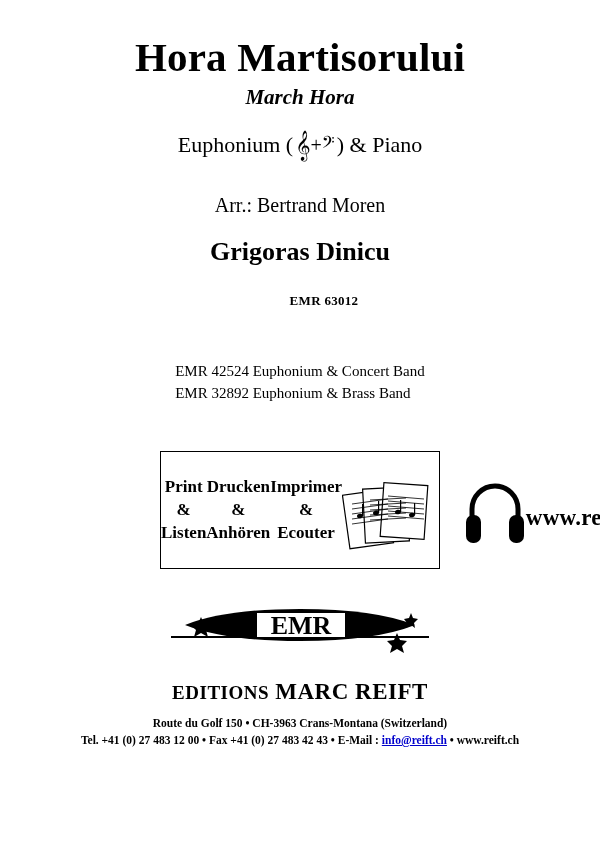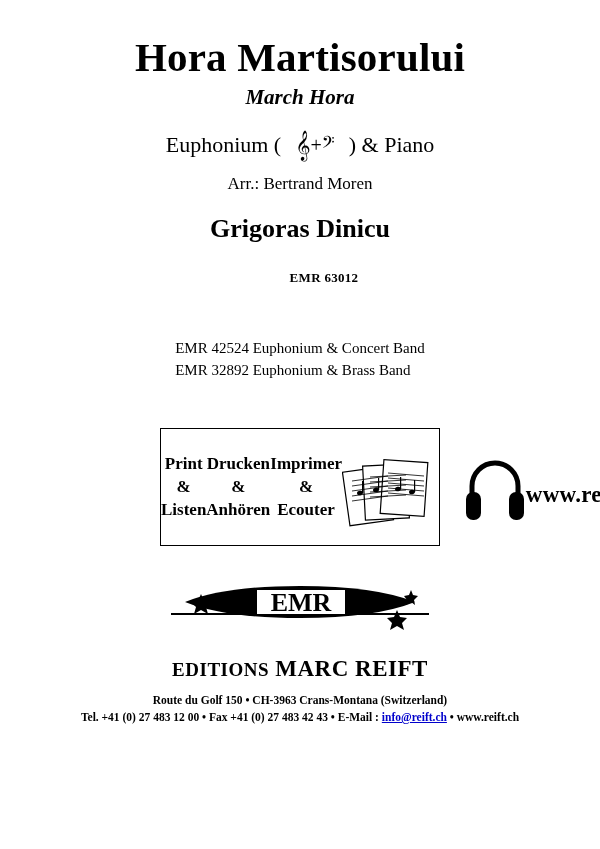--- a/index.html
+++ b/index.html
@@ -39,42 +39,42 @@
     margin-top: 6px;
     text-align: center;
   }
   .instrumentation {
     font-size: 22px;
     margin-top: 22px;
     text-align: center;
     display: flex;
     align-items: baseline;
     justify-content: center;
-    gap: 14px;
+    gap: 2px;
   }
   .clef-group {
     font-size: 20px;
     display: inline-flex;
     align-items: baseline;
   }
   .clef-treble {
     font-size: 26px;
     line-height: 0.8;
     position: relative;
     top: 2px;
   }
   .clef-bass {
     font-size: 20px;
     line-height: 0.8;
     position: relative;
     top: -1px;
   }
   .arranger {
-    font-size: 17px;
-    margin-top: 16px;
+    font-size: 20px;
+    margin-top: 36px;
     text-align: center;
   }
   .composer {
     font-size: 26px;
     font-weight: bold;
     margin-top: 20px;
     text-align: left;
   }
   .refnumber {
     font-size: 13px;

